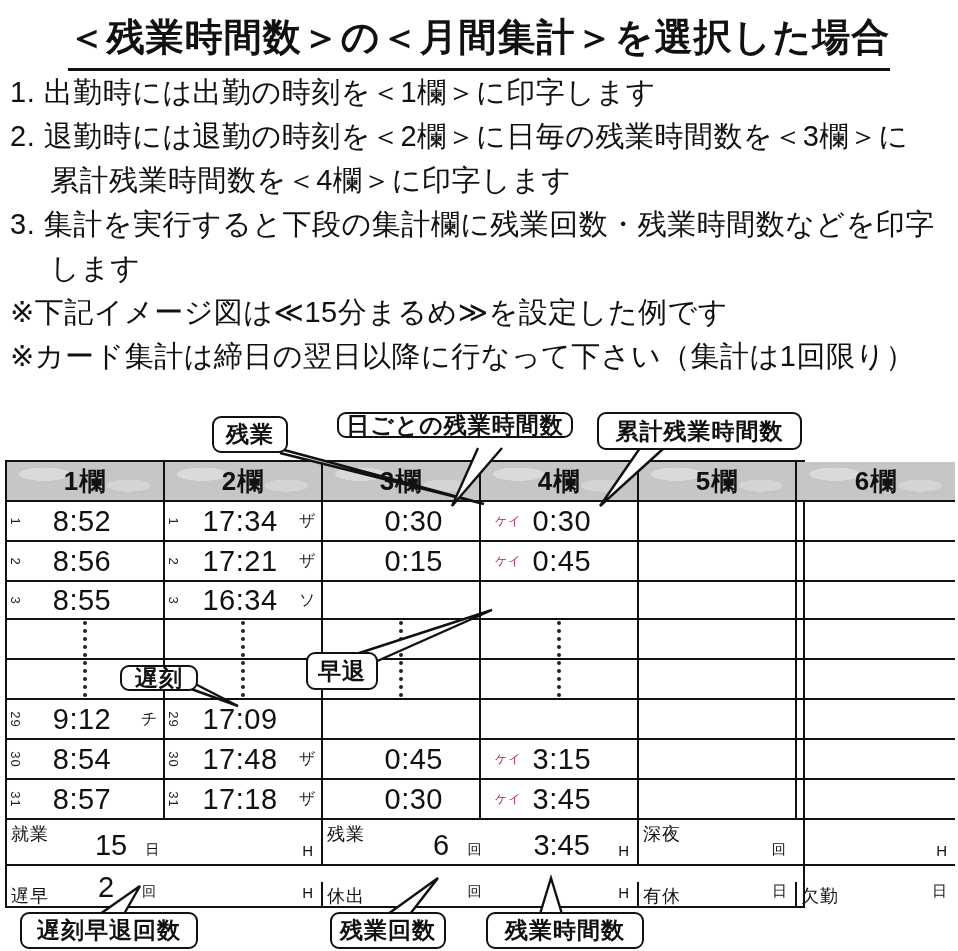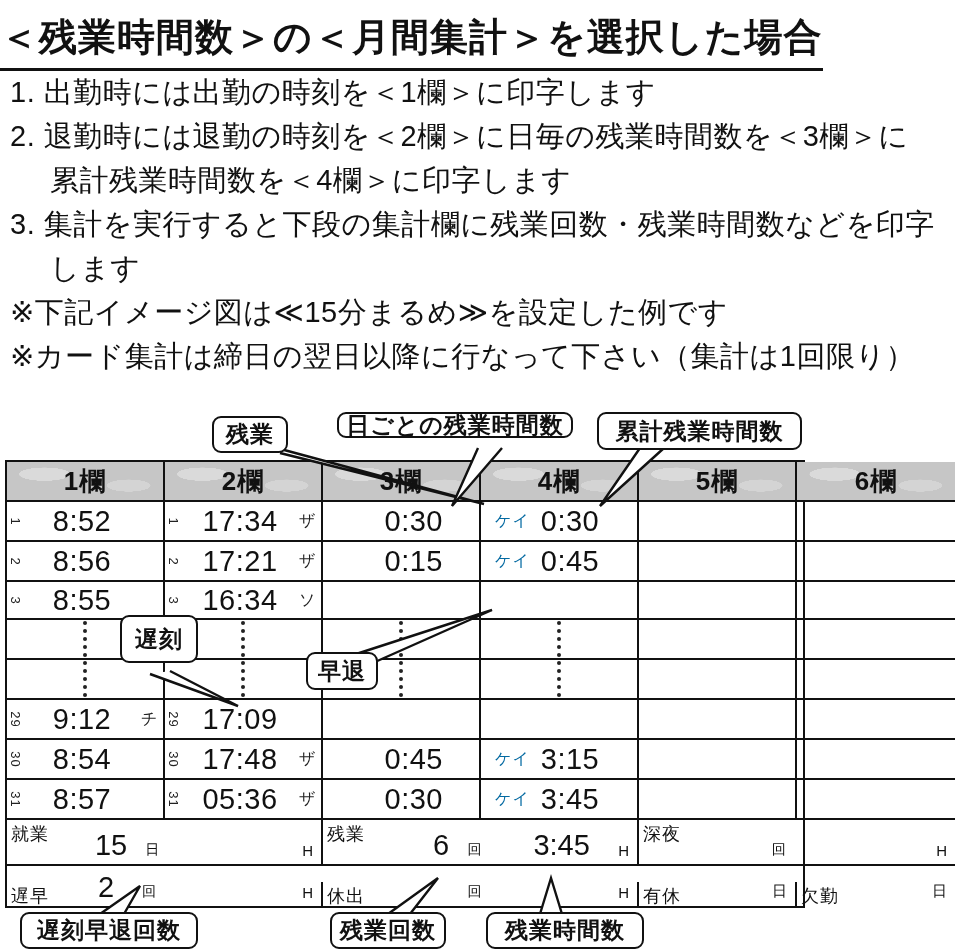--- a/index.html
+++ b/index.html
@@ -6,21 +6,21 @@
   html,body { background:#fff; }
   .page {
     position: relative;
     width: 958px; height: 951px;
     background: #fff;
     overflow: hidden;
     font-family: "Liberation Sans", "DejaVu Sans", sans-serif;
     color: #111;
   }
   
-  .title-wrap { position:absolute; left:0; top:12px; width:100%; text-align:left; }
+  .title-wrap { position:absolute; left:0; top:12px; width:100%; text-align:center; }
   .title {
     display:inline-block;
     font-size:38px; font-weight:bold; letter-spacing:1px;
     border-bottom:3px solid #111; padding-bottom:5px;
   }
   .body-text { position:absolute; left:10px; top:70px; right:4px; }
   .line { font-size:29px; line-height:44px; white-space:nowrap; letter-spacing:0.5px; }
   .line.indent { padding-left:40px; }
   
   .tbl {
@@ -49,21 +49,21 @@
     flex:none; width:16px;
     display:flex; align-items:center; justify-content:center;
     font-size:13px; letter-spacing:1px; color:#222;
     transform:rotate(90deg);
   }
   .time { flex:1; text-align:center; font-size:29px; letter-spacing:0.5px; }
   .mk { flex:none; width:22px; font-size:16px; color:#222; }
   .c3 { display:flex; align-items:center; justify-content:flex-end; padding-right:36px; }
   .time3 { font-size:29px; letter-spacing:0.5px; }
   .c4 { display:flex; align-items:center; padding-left:14px; gap:11px; }
-  .kei { font-size:16px; color:#0369a1; letter-spacing:1px; }
+  .kei { font-size:12px; color:#be185d; letter-spacing:1px; }
   .time4 { font-size:29px; letter-spacing:0.5px; }
   .dotscell { display:flex; align-items:center; justify-content:center; }
   .vdots { display:flex; flex-direction:column; gap:4px; }
   .vdots i { width:4px; height:4px; border-radius:50%; background:#222; display:block; }
   .s2 { grid-column: span 2; }
   .slabel { position:absolute; left:4px; top:2px; font-size:18px; letter-spacing:1px; }
   .sval  { position:absolute; bottom:2px; font-size:29px; }
   .sunit { position:absolute; bottom:5px; font-size:14px; }
   .sright{ position:absolute; right:8px; bottom:5px; font-size:15px; }
   
@@ -283,21 +283,21 @@
     <div class="cell"></div>
     <div class="cell lc"></div>
 
     <div class="cell c1">
       <span class="day">31</span>
       <span class="time">8:57</span>
       <span class="mk"></span>
     </div>
     <div class="cell c2">
       <span class="day">31</span>
-      <span class="time">05:36</span>
+      <span class="time">17:18</span>
       <span class="mk">ザ</span>
     </div>
     <div class="cell c3">
       <span class="time3">0:30</span>
     </div>
     <div class="cell c4">
       <span class="kei">ケイ</span>
       <span class="time4">3:45</span>
     </div>
     <div class="cell"></div>
@@ -350,19 +350,19 @@
     <path d="M150,674 L238,706 L170,671"></path>
     <path d="M350,656 L492,610 L366,666"></path>
     <path d="M100,914 L140,886 L124,914"></path>
     <path d="M388,914 L438,878 L410,914"></path>
     <path d="M540,914 L551,878 L562,914"></path>
   </svg>
 
   <div class="bubble" style="left:212px;top:416px;width:76px;height:37px">残業</div>
   <div class="bubble" style="left:337px;top:412px;width:236px;height:26px">日ごとの残業時間数</div>
   <div class="bubble" style="left:597px;top:412px;width:205px;height:38px">累計残業時間数</div>
-  <div class="bubble" style="left:120px;top:615px;width:78px;height:48px">遅刻</div>
+  <div class="bubble" style="left:120px;top:665px;width:78px;height:26px">遅刻</div>
   <div class="bubble" style="left:306px;top:652px;width:72px;height:38px">早退</div>
   <div class="bubble" style="left:20px;top:912px;width:178px;height:37px">遅刻早退回数</div>
   <div class="bubble" style="left:330px;top:912px;width:116px;height:37px">残業回数</div>
   <div class="bubble" style="left:486px;top:912px;width:158px;height:37px">残業時間数</div>
 
 </div>
 
 </body></html>

